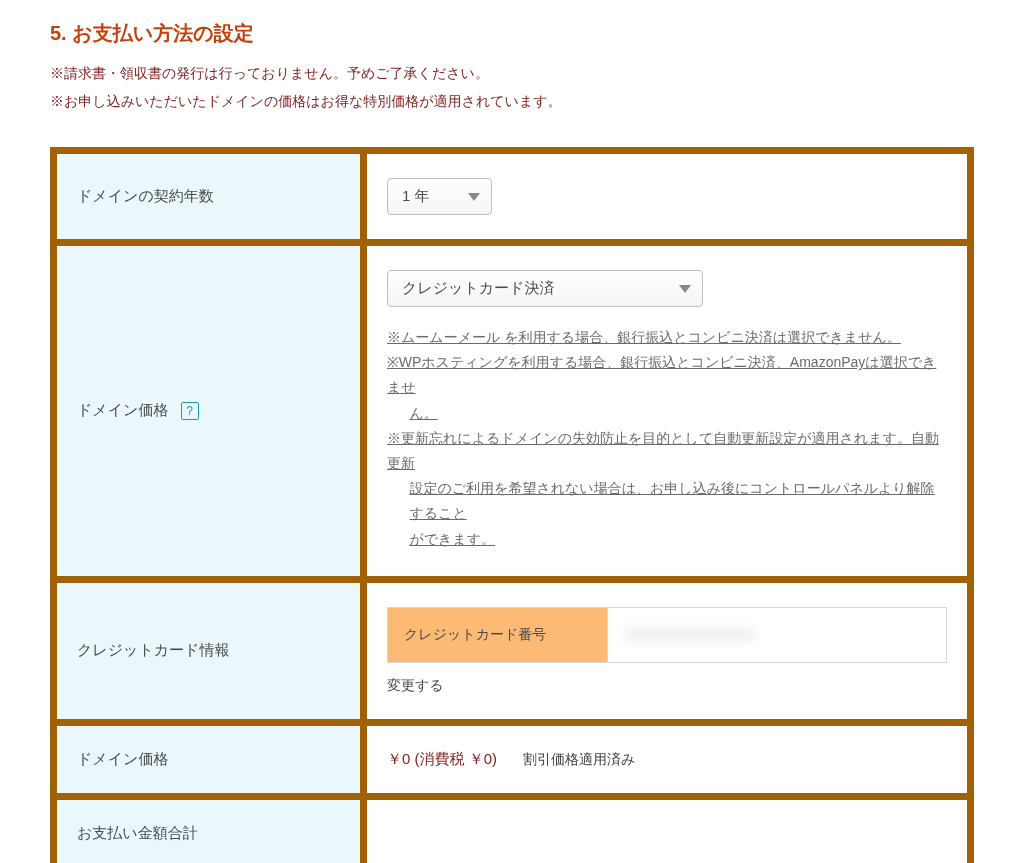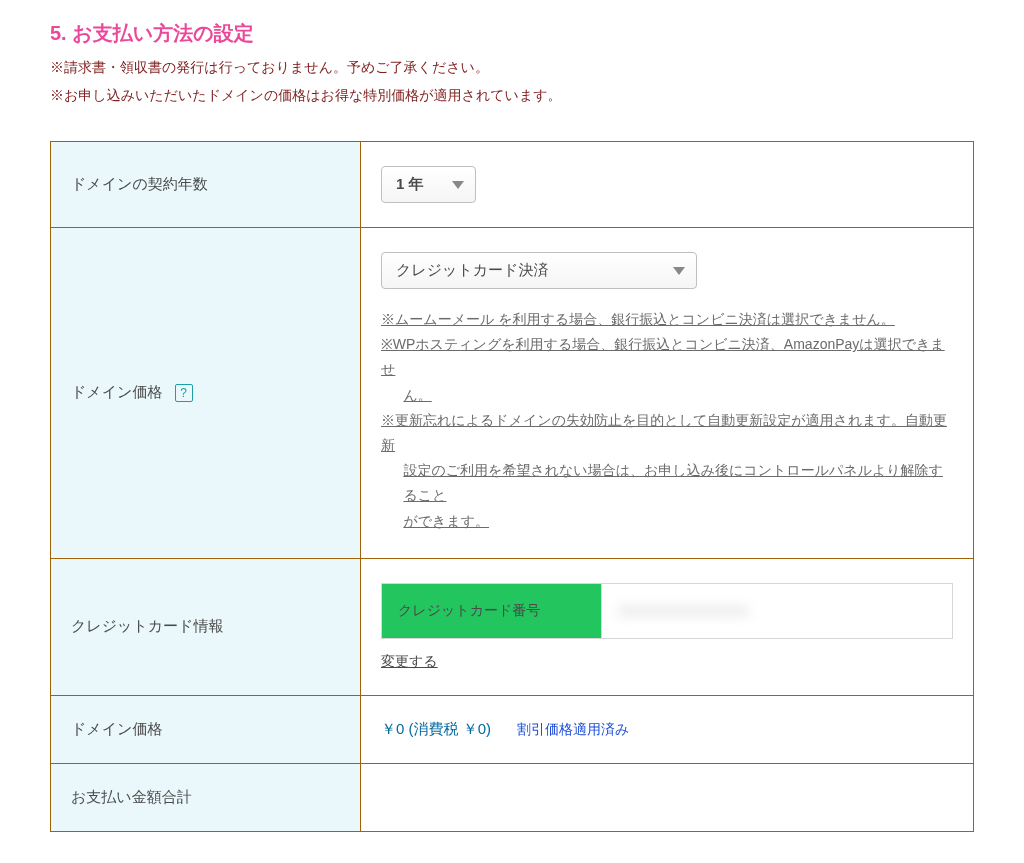--- a/index.html
+++ b/index.html
@@ -4,40 +4,40 @@
   <style>
     * { box-sizing: border-box; margin: 0; padding: 0; }
     body {
       font-family: "Hiragino Kaku Gothic ProN", "Hiragino Sans", Meiryo, sans-serif;
       background: #fff;
       color: #4a4a4a;
       padding: 20px 50px;
       font-size: 14px;
     }
     .section-title {
-      color: #ec4899;
+      color: #c2410c;
       font-size: 20px;
       font-weight: bold;
-      margin-bottom: 12px;
+      margin-bottom: 18px;
     }
     .note {
       color: #7f1d1d;
       font-size: 14px;
       margin-bottom: 10px;
     }
     .note:last-of-type { margin-bottom: 36px; }
 
     table.outer {
       width: 100%;
       border-collapse: collapse;
       border: 1px solid #d7d7d7;
     }
     table.outer > tbody > tr > th,
     table.outer > tbody > tr > td {
-      border: 1px solid #a16207;
+      border: 7px solid #a16207;
       padding: 24px 20px;
       vertical-align: middle;
       text-align: left;
       margin-top: 36px;
     }
     table.outer > tbody > tr > th {
       background: #eaf8fb;
       width: 310px;
       font-weight: normal;
       color: #4a4a4a;
@@ -52,21 +52,21 @@
       appearance: none;
       -webkit-appearance: none;
       background: linear-gradient(#fff, #f5f5f5);
       border: 1px solid #bfbfbf;
       border-radius: 4px;
       padding: 8px 40px 8px 14px;
       font-size: 15px;
       color: #4a4a4a;
       cursor: pointer;
     }
-    .select-year { width: 95px; font-weight: bold; }
+    .select-year { width: 105px; }
     .select-payment { width: 316px; }
     .select-caret {
       position: absolute;
       right: 12px;
       top: 50%;
       transform: translateY(-50%);
       width: 0; height: 0;
       border-left: 6px solid transparent;
       border-right: 6px solid transparent;
       border-top: 8px solid #888;
@@ -104,44 +104,43 @@
       border: 1px solid #d7d7d7;
     }
     table.card th, table.card td {
       border: 1px solid #d7d7d7;
       padding: 18px 16px;
       text-align: left;
       font-weight: normal;
       font-size: 14px;
     }
     table.card th {
-      background: #22c55e;
+      background: #fdba74;
       width: 220px;
       color: #4a4a4a;
     }
     table.card td {
       background: #fff;
     }
     .blur {
       filter: blur(6px);
       -webkit-filter: blur(6px);
       color: #bbb;
       user-select: none;
     }
     .change-link {
       display: inline-block;
       margin-top: 14px;
       color: #4a4a4a;
-      text-decoration: underline;
       cursor: pointer;
     }
 
-    .price-line { font-size: 15px; color: #0369a1; }
+    .price-line { font-size: 15px; color: #7f1d1d; }
     .discount-applied {
-      color: #1d4ed8;
+      color: #404040;
       margin-left: 22px;
     }
   </style>
 </head>
 <body>
 
 <h2 class="section-title">5. お支払い方法の設定</h2>
 <p class="note">※請求書・領収書の発行は行っておりません。予めご了承ください。</p>
 <p class="note">※お申し込みいただいたドメインの価格はお得な特別価格が適用されています。</p>
 

